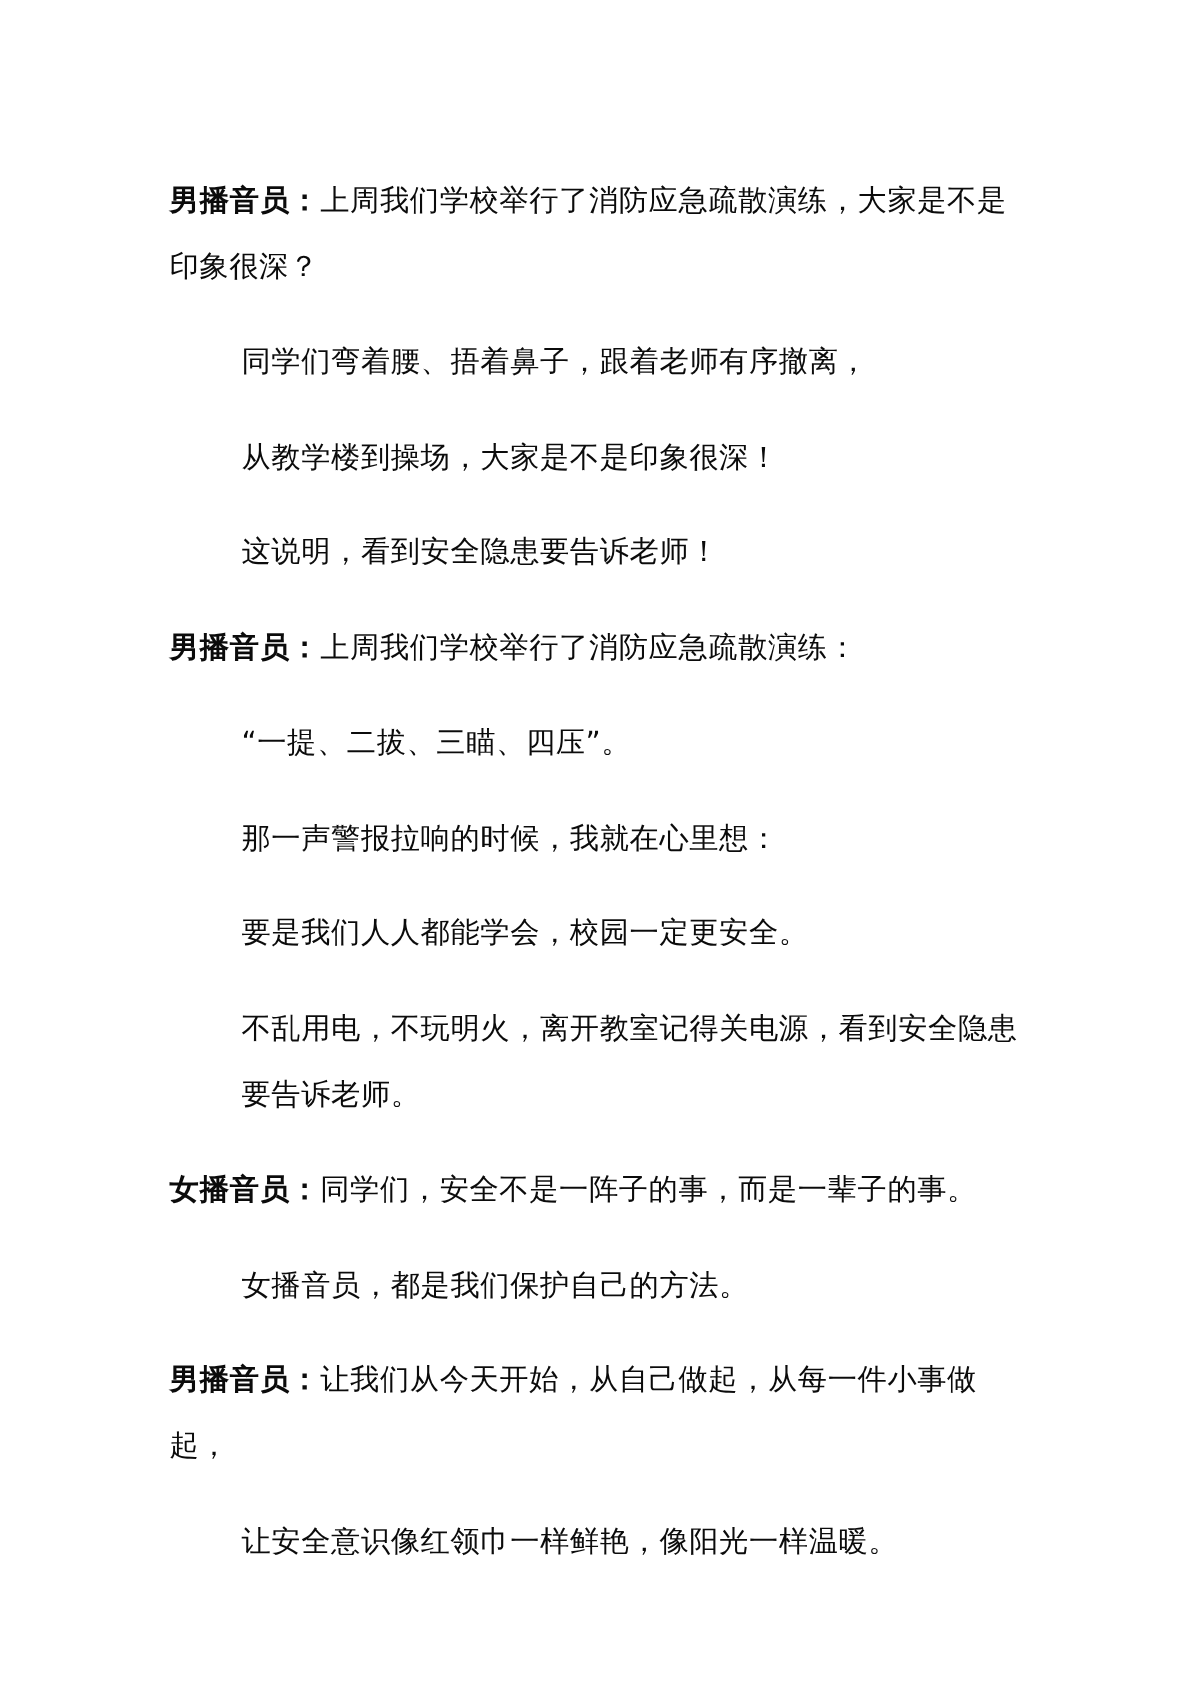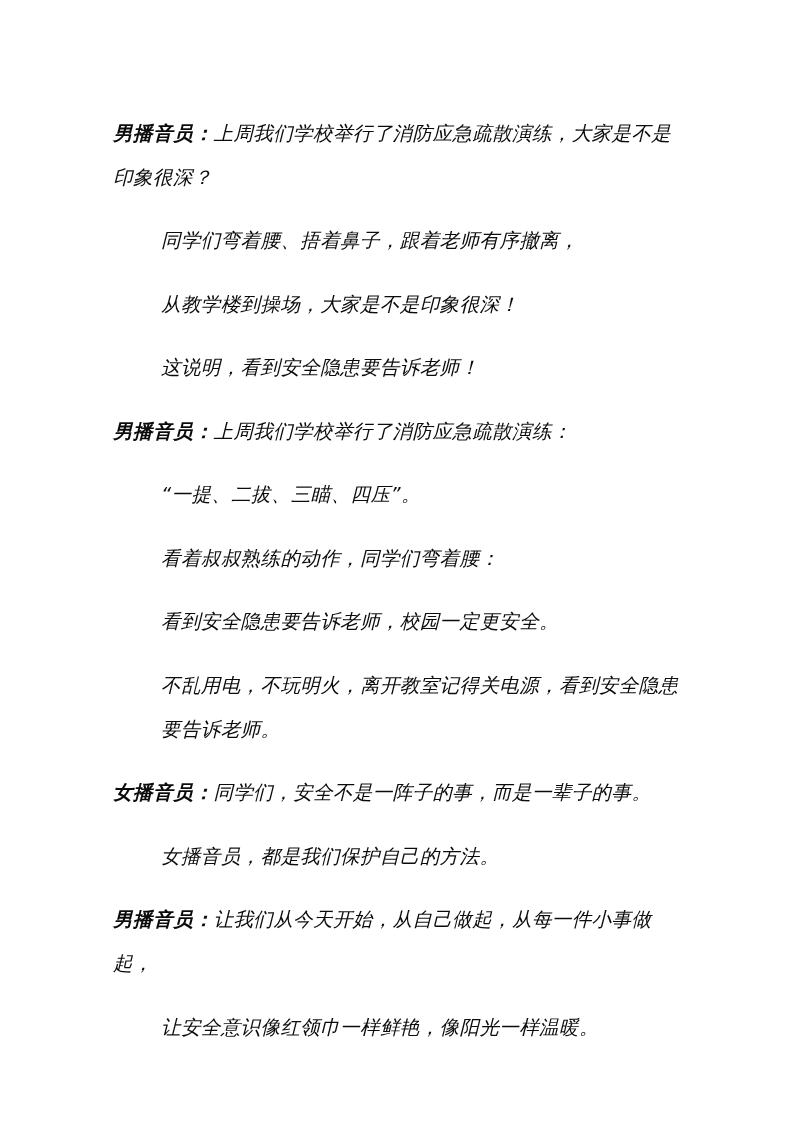--- a/index.html
+++ b/index.html
@@ -13,21 +13,20 @@
     font-family: "DejaVu Sans", "Liberation Sans", sans-serif;
     color: #000000;
   }
   .page {
     position: relative;
     width: 781px;
     height: 1122px;
     box-sizing: border-box;
     background: #ffffff;
     overflow: hidden;
-    font-style: italic;
   }
   .content {
     position: absolute;
     left: 113px;
     top: 92px;
     width: 570px;
   }
   .line {
     font-size: 19.5px;
     line-height: 44px;
@@ -63,23 +62,23 @@
     <p class="line cont">同学们弯着腰、捂着鼻子，跟着老师有序撤离，</p>
 
     <p class="line cont">从教学楼到操场，大家是不是印象很深！</p>
 
     <p class="line cont">这说明，看到安全隐患要告诉老师！</p>
 
     <p class="line speaker-line"><span class="speaker">男播音员：</span><span class="body-text">上周我们学校举行了消防应急疏散演练：</span></p>
 
     <p class="line cont">“一提、二拔、三瞄、四压”。</p>
 
-    <p class="line cont">看着叔叔熟练的动作，同学们弯着腰：</p>
+    <p class="line cont">那一声警报拉响的时候，我就在心里想：</p>
 
-    <p class="line cont">看到安全隐患要告诉老师，校园一定更安全。</p>
+    <p class="line cont">要是我们人人都能学会，校园一定更安全。</p>
 
     <p class="line cont">不乱用电，不玩明火，离开教室记得关电源，看到安全隐患要告诉老师。</p>
 
     <p class="line speaker-line"><span class="speaker">女播音员：</span><span class="body-text">同学们，安全不是一阵子的事，而是一辈子的事。</span></p>
 
     <p class="line cont">女播音员，都是我们保护自己的方法。</p>
 
     <p class="line speaker-line"><span class="speaker">男播音员：</span><span class="body-text">让我们从今天开始，从自己做起，从每一件小事做起，</span></p>
 
     <p class="line cont">让安全意识像红领巾一样鲜艳，像阳光一样温暖。</p>

